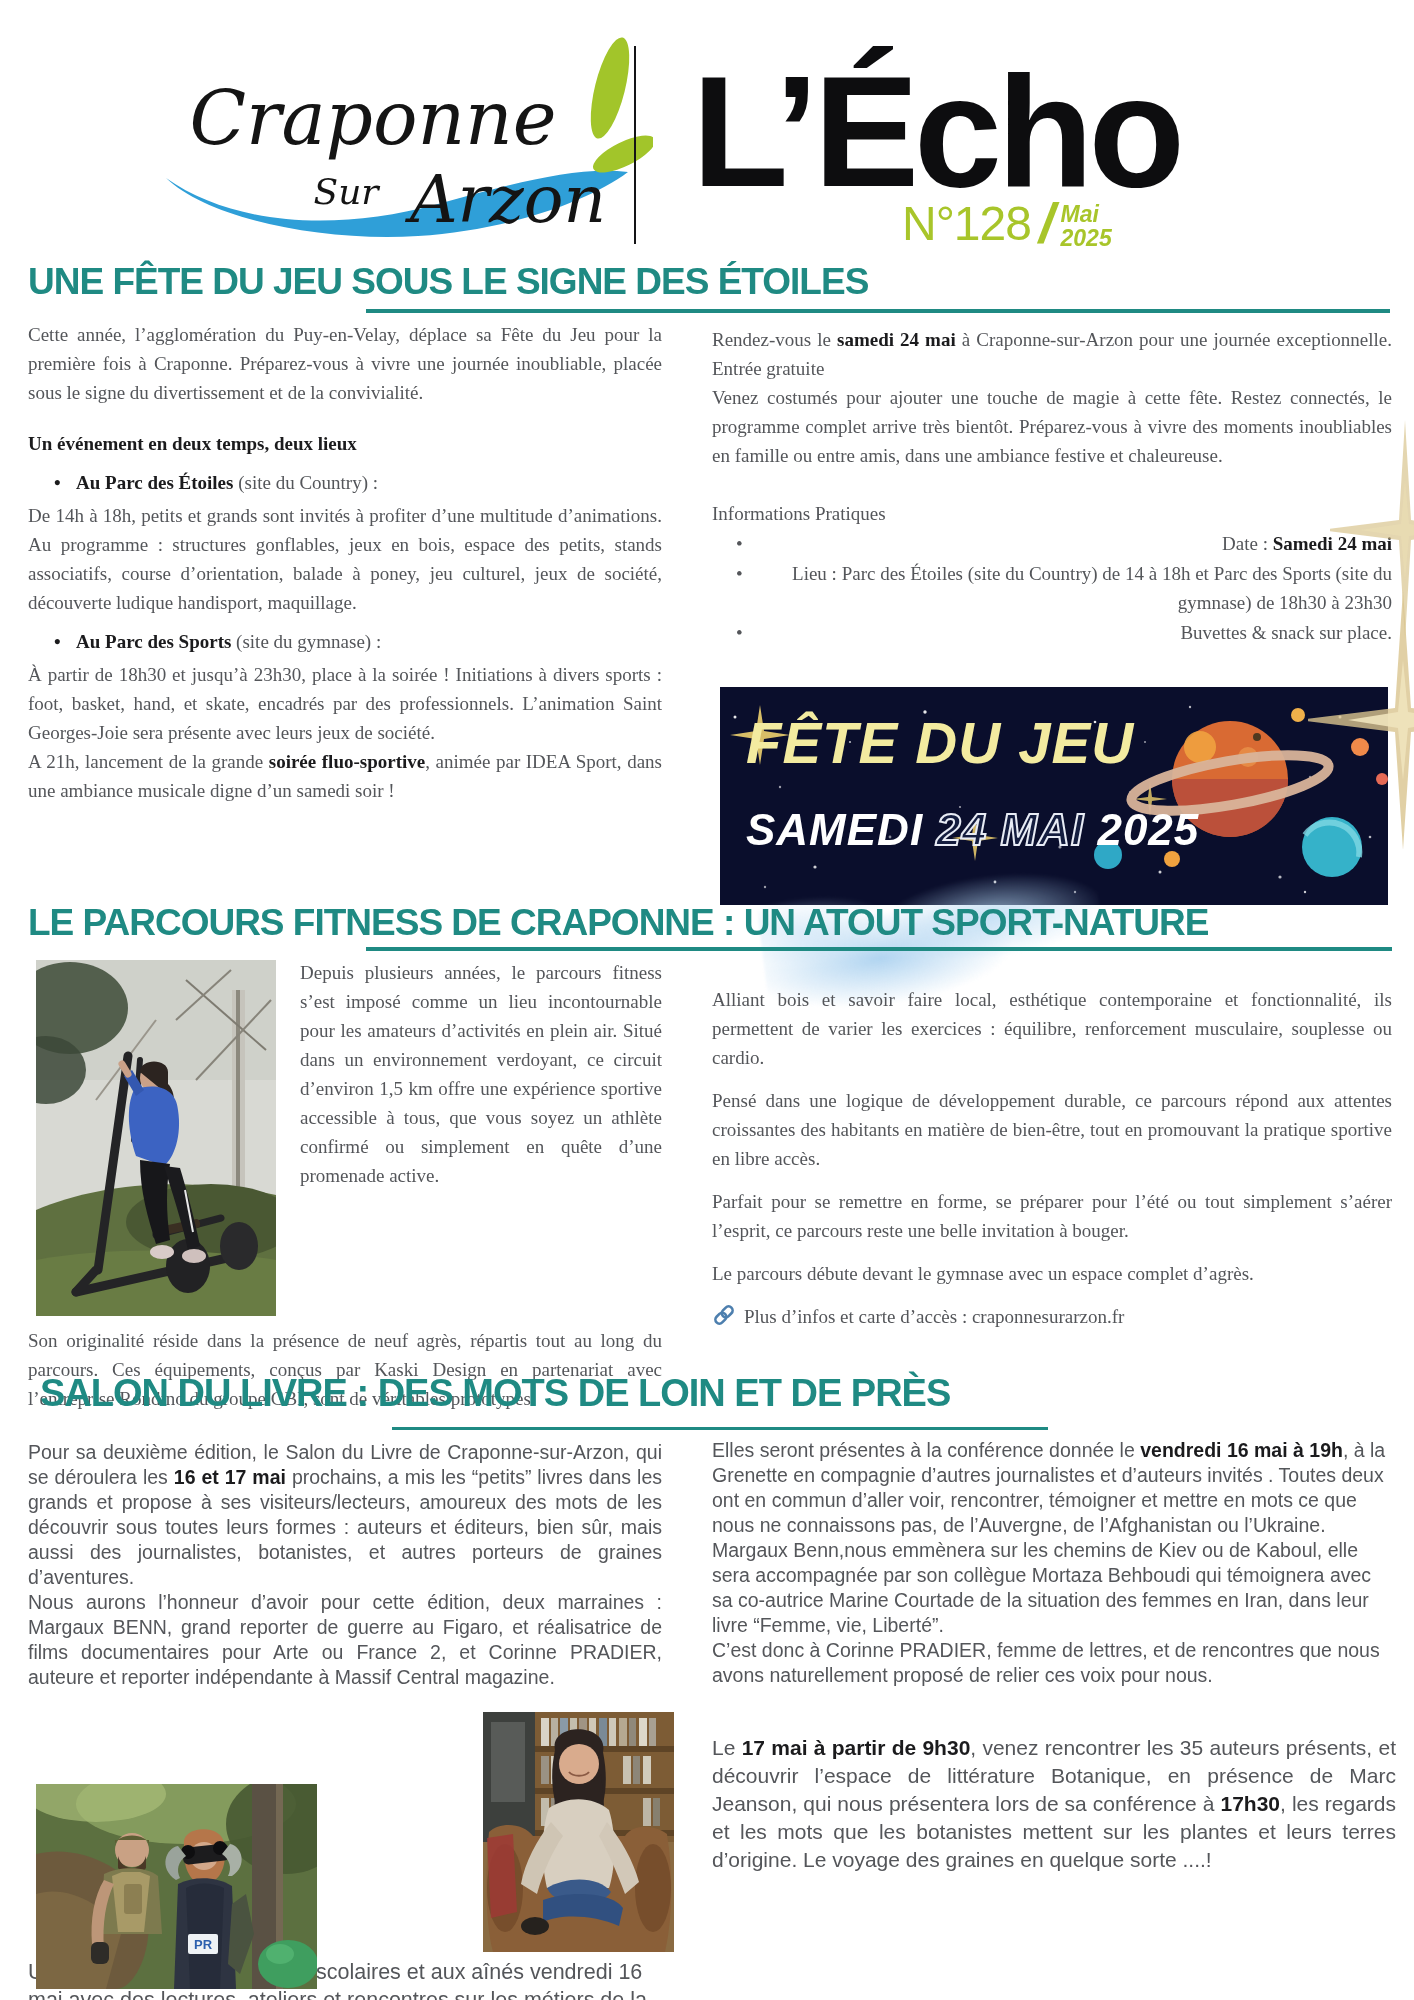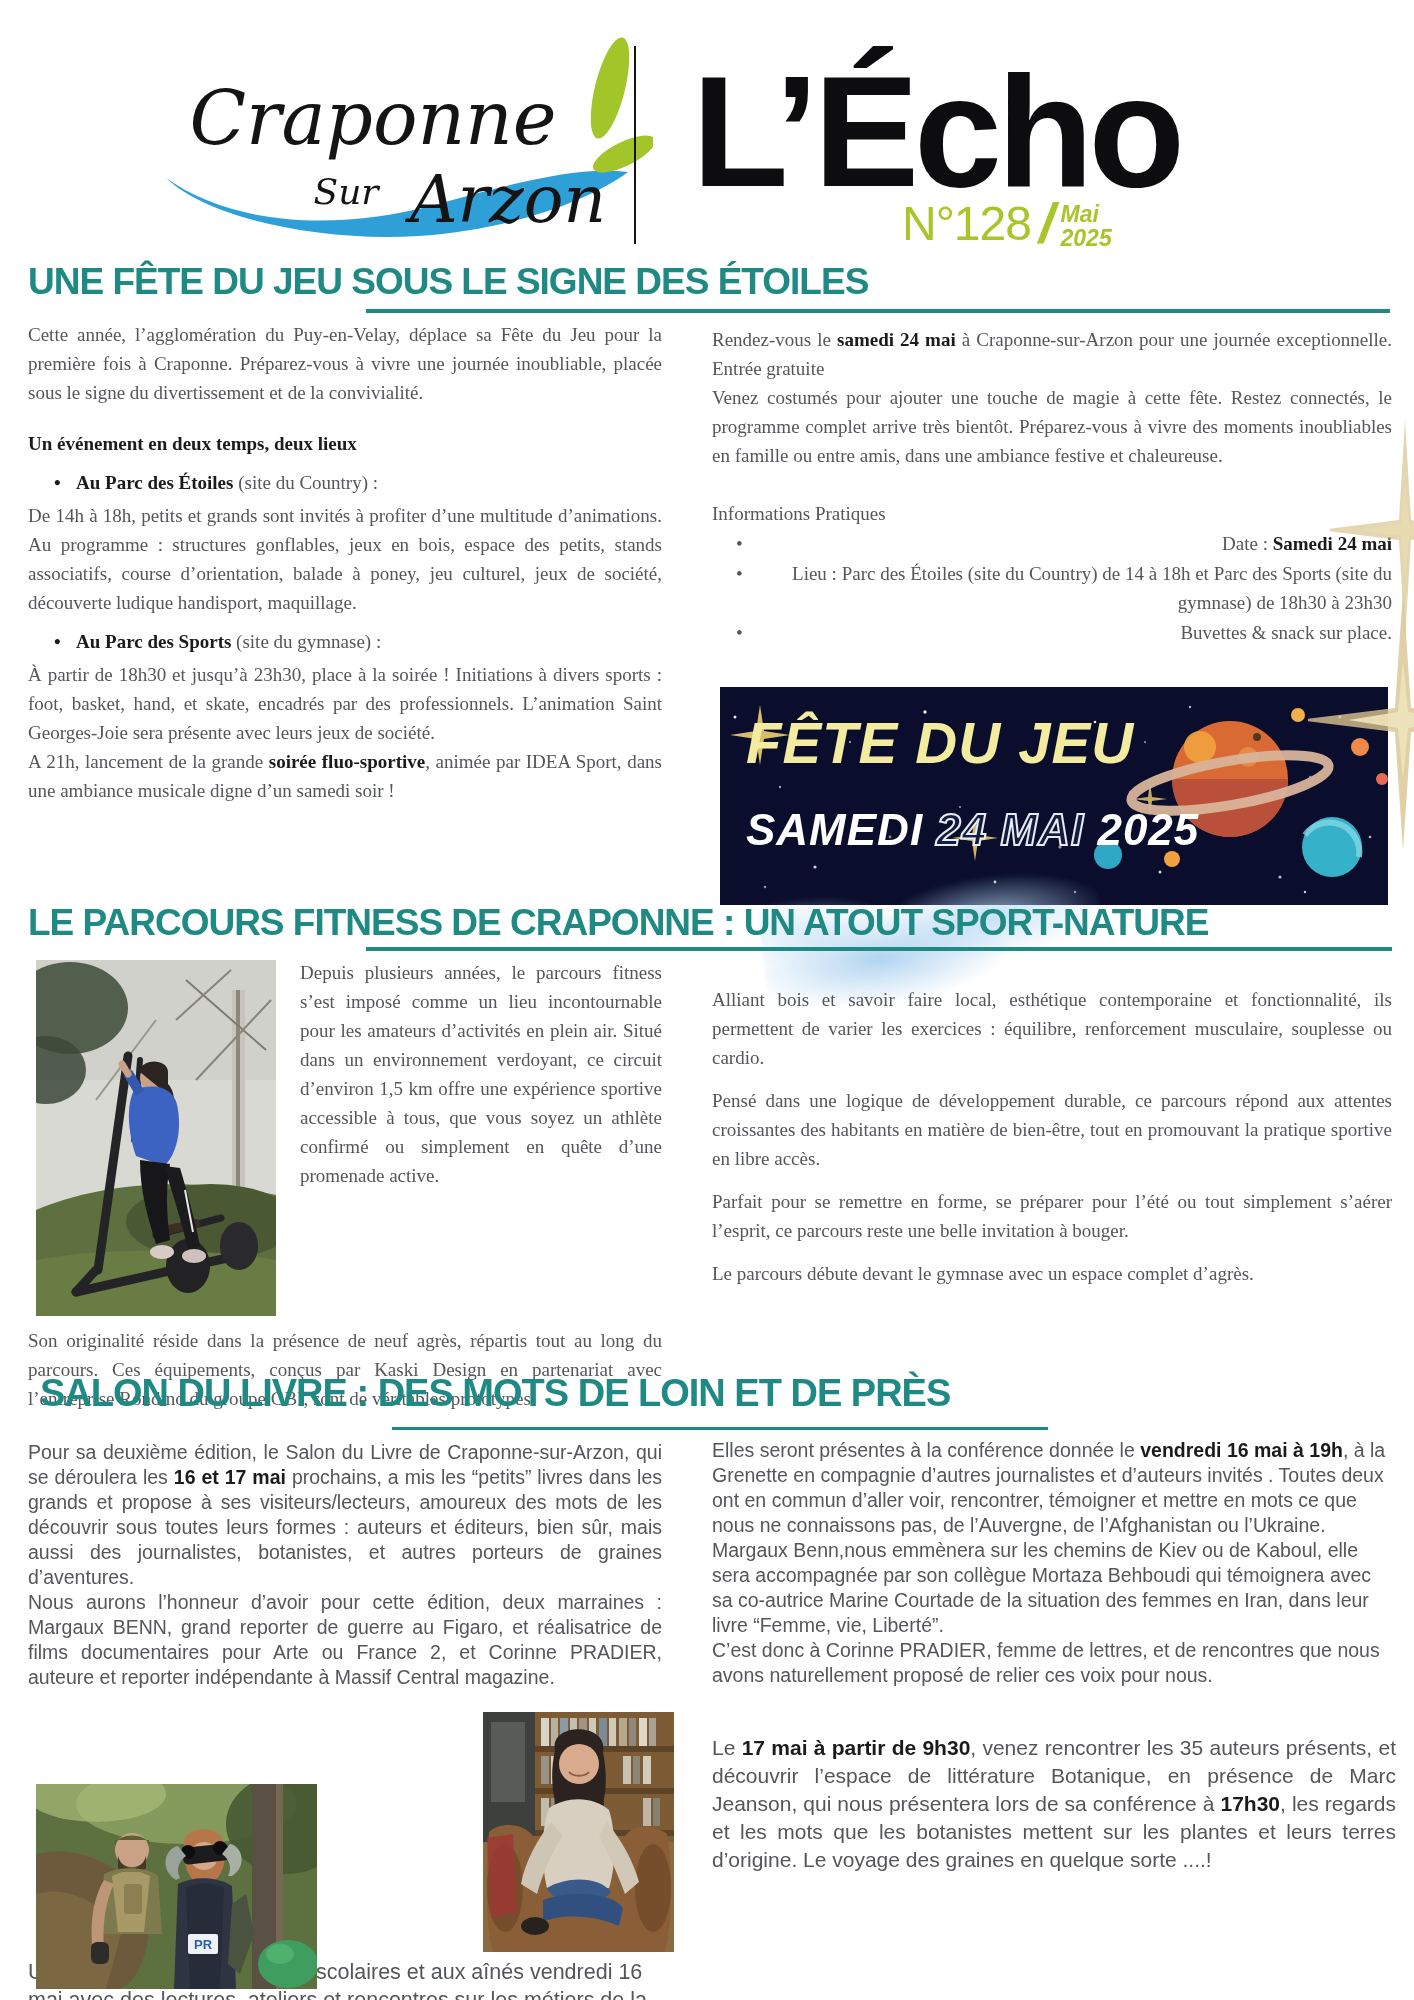--- a/index.html
+++ b/index.html
@@ -238,20 +238,30 @@
     </div>
     <p><span>Depuis plusieurs années, le parcours fitness s’est imposé comme un lieu incontournable pour les amateurs d’activités en plein air. Situé dans un environnement verdoyant, ce circuit d’environ 1,5 km offre une expérience sportive accessible à tous, que vous soyez un athlète confirmé ou simplement en quête d’une promenade active.</span></p>
     <p class="clear" style="margin-top:12px;"><span>Son originalité réside dans la présence de neuf agrès, répartis tout au long du parcours. Ces équipements, conçus par Kaski Design en partenariat avec l’entreprise Rondino du groupe GBI, sont de véritables prototypes.</span></p>
   </div>
 
   <div class="col" style="left:712px;top:985px;width:680px;">
     <p class="p-gap"><span>Alliant bois et savoir faire local, esthétique contemporaine et fonctionnalité, ils permettent de varier les exercices : équilibre, renforcement musculaire, souplesse ou cardio.</span></p>
     <p class="p-gap"><span>Pensé dans une logique de développement durable, ce parcours répond aux attentes croissantes des habitants en matière de bien-être, tout en promouvant la pratique sportive en libre accès.</span></p>
     <p class="p-gap"><span>Parfait pour se remettre en forme, se préparer pour l’été ou tout simplement s’aérer l’esprit, ce parcours reste une belle invitation à bouger.</span></p>
     <p class="p-gap"><span>Le parcours débute devant le gymnase avec un espace complet d’agrès.</span></p>
+    <p class="link-line">
+      <span class="icon">
+        <svg width="24" height="24" viewBox="0 0 24 24">
+          <g transform="rotate(-45 12 12)" fill="none" stroke="#4d7fae" stroke-width="2.6">
+            <rect x="1.5" y="8" width="12" height="8" rx="4"></rect>
+            <rect x="10.5" y="8" width="12" height="8" rx="4"></rect>
+          </g>
+        </svg>
+      </span><span>Plus d’infos et carte d’accès : craponnesurarzon.fr</span>
+    </p>
   </div>
 
   <div class="h1" style="left:40px;top:1374px;font-size:38px;">SALON DU LIVRE : DES MOTS DE LOIN ET DE PRÈS</div>
   <div class="rule" style="left:392px;top:1427px;width:656px;height:3px;"></div>
 
   <div class="colsmall" style="left:28px;top:1440px;width:634px;z-index:2;">
     <p><span>Pour sa deuxième édition, le Salon du Livre de Craponne-sur-Arzon, qui se déroulera les </span><span class="b">16 et 17 mai</span><span> prochains, a mis les “petits” livres dans les grands et propose à ses visiteurs/lecteurs, amoureux des mots de les découvrir sous toutes leurs formes : auteurs et éditeurs, bien sûr, mais aussi des journalistes, botanistes, et autres porteurs de graines d’aventures.</span></p>
     <p><span>Nous aurons l’honneur d’avoir pour cette édition, deux marraines : Margaux BENN, grand reporter de guerre au Figaro, et réalisatrice de films documentaires pour Arte ou France 2, et Corinne PRADIER, auteure et reporter indépendante à Massif Central magazine.</span></p>
   </div>
 

